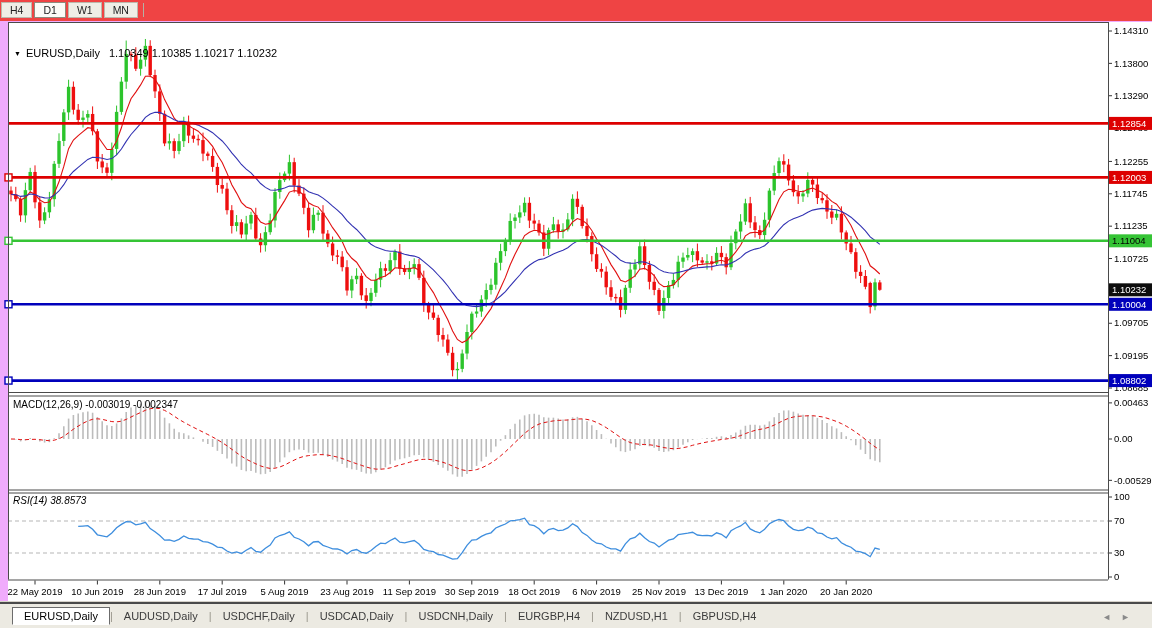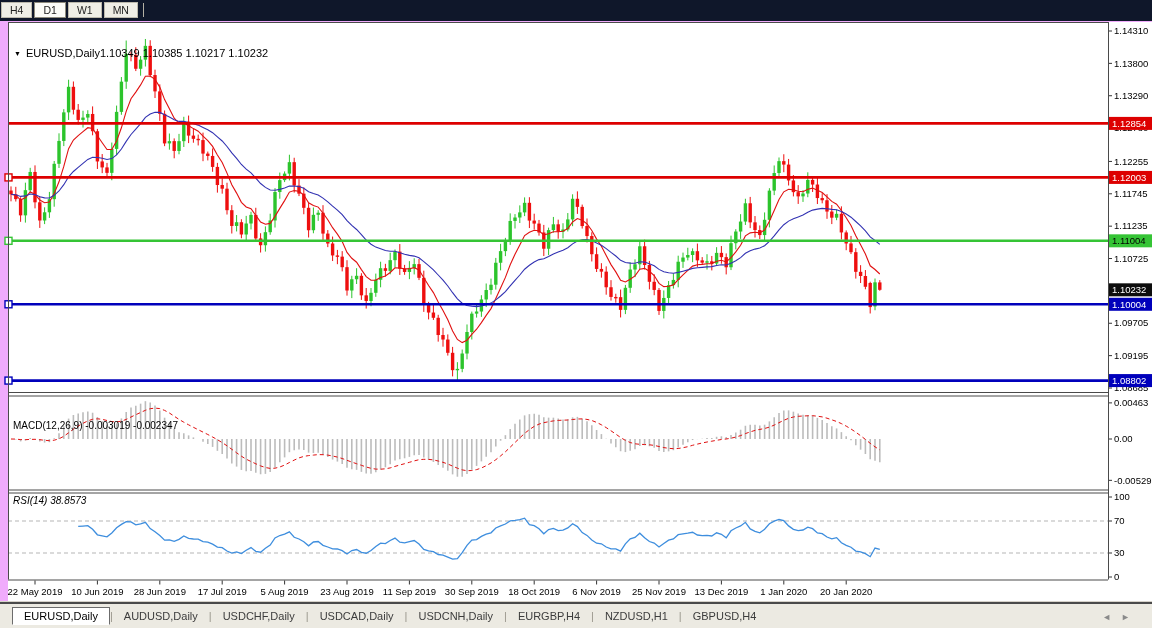--- a/index.html
+++ b/index.html
@@ -1,35 +1,35 @@
 <!DOCTYPE html>
 <html><head>
 <meta charset="utf-8">
 <style>
   * { margin:0; padding:0; box-sizing:border-box; }
   body { font-family:"Liberation Sans", sans-serif; background:#d6d2ca; }
   #screen { position:relative; width:1152px; height:628px; background:#d6d2ca; overflow:hidden; }
 
   
   #toolbar { position:absolute; left:0; top:0; width:1152px; height:29px;
-             background:#0f172a; border-bottom:1px solid #8a8578; }
+             background:#ef4444; border-bottom:1px solid #8a8578; }
   .tf-btn { display:inline-block; margin:1px 1px 0 1px; padding:1px 8px; font-size:10.5px; color:#222;
             border:1px solid #bcb9ac; background:#efeee6; cursor:default; }
   .tf-btn.active { background:#fbfbf7; border-color:#8d8a7c; }
   .tb-sep { display:inline-block; width:1px; height:14px; background:#b4b1a4; margin:0 4px; vertical-align:middle; }
 
   
   #chart-area { position:absolute; left:0; top:21px; width:1152px; height:580px; background:#f0abfc; }
   #chart-white { position:absolute; left:8px; top:1px; width:1144px; height:579px; background:#ffffff; }
   svg text { font-family:"Liberation Sans", sans-serif; }
 
   .overlay-label { position:absolute; font-size:11px; color:#000; white-space:nowrap; pointer-events:none; }
   .ind-label { font-size:10px; }
   .dd-icon { font-size:7px; position:relative; top:-1px; margin-right:5px; }
-  .q-gap { }
+  .q-gap { margin-left:9px; }
 
   
   #tabbar { position:absolute; left:0; top:602px; width:1152px; height:26px;
             background:#eceae2; border-top:2px solid #4a4a4a; }
   .tab { display:inline-block; margin-top:3px; padding:2px 11px; font-size:11px; color:#3c3c3c; cursor:default; }
   .tab.active { background:#ffffff; border:1px solid #6c6c6c; border-bottom-color:#ffffff; color:#000; margin-left:12px; }
   .tab-sep { color:#9a978c; font-size:11px; }
   .tab-arrows { position:absolute; right:12px; top:8px; color:#8a8a8a; font-size:9px; letter-spacing:10px; }
 </style>
 </head>
@@ -686,21 +686,21 @@
         <line x1="783.8" y1="559.5" x2="783.8" y2="563.5" stroke="#333" stroke-width="1"></line>
         <text x="783.8" y="573.5" font-size="9.5" fill="#000" text-anchor="middle">1 Jan 2020</text>
         <line x1="846.1999999999999" y1="559.5" x2="846.1999999999999" y2="563.5" stroke="#333" stroke-width="1"></line>
         <text x="846.1999999999999" y="573.5" font-size="9.5" fill="#000" text-anchor="middle">20 Jan 2020</text>
       </svg>
 
     <div class="overlay-label" style="left:14px; top:26px;">
       <span class="dd-icon">▼</span><span>EURUSD,Daily</span><span class="q-gap">1.10349 1.10385 1.10217 1.10232</span>
     </div>
 
-    <div class="overlay-label ind-label" style="left:13px; top:399px;">
+    <div class="overlay-label ind-label" style="left:13px; top:378px;">
       <span>MACD(12,26,9)</span>&nbsp;<span>-0.003019 -0.002347</span>
     </div>
 
     <div class="overlay-label ind-label" style="left:13px; top:474px;font-style:italic;">
       <span>RSI(14)</span>&nbsp;<span>38.8573</span>
     </div>
   </div>
 
   <div id="tabbar">
     <span class="tab-arrows"><span>◄</span><span>►</span></span>

